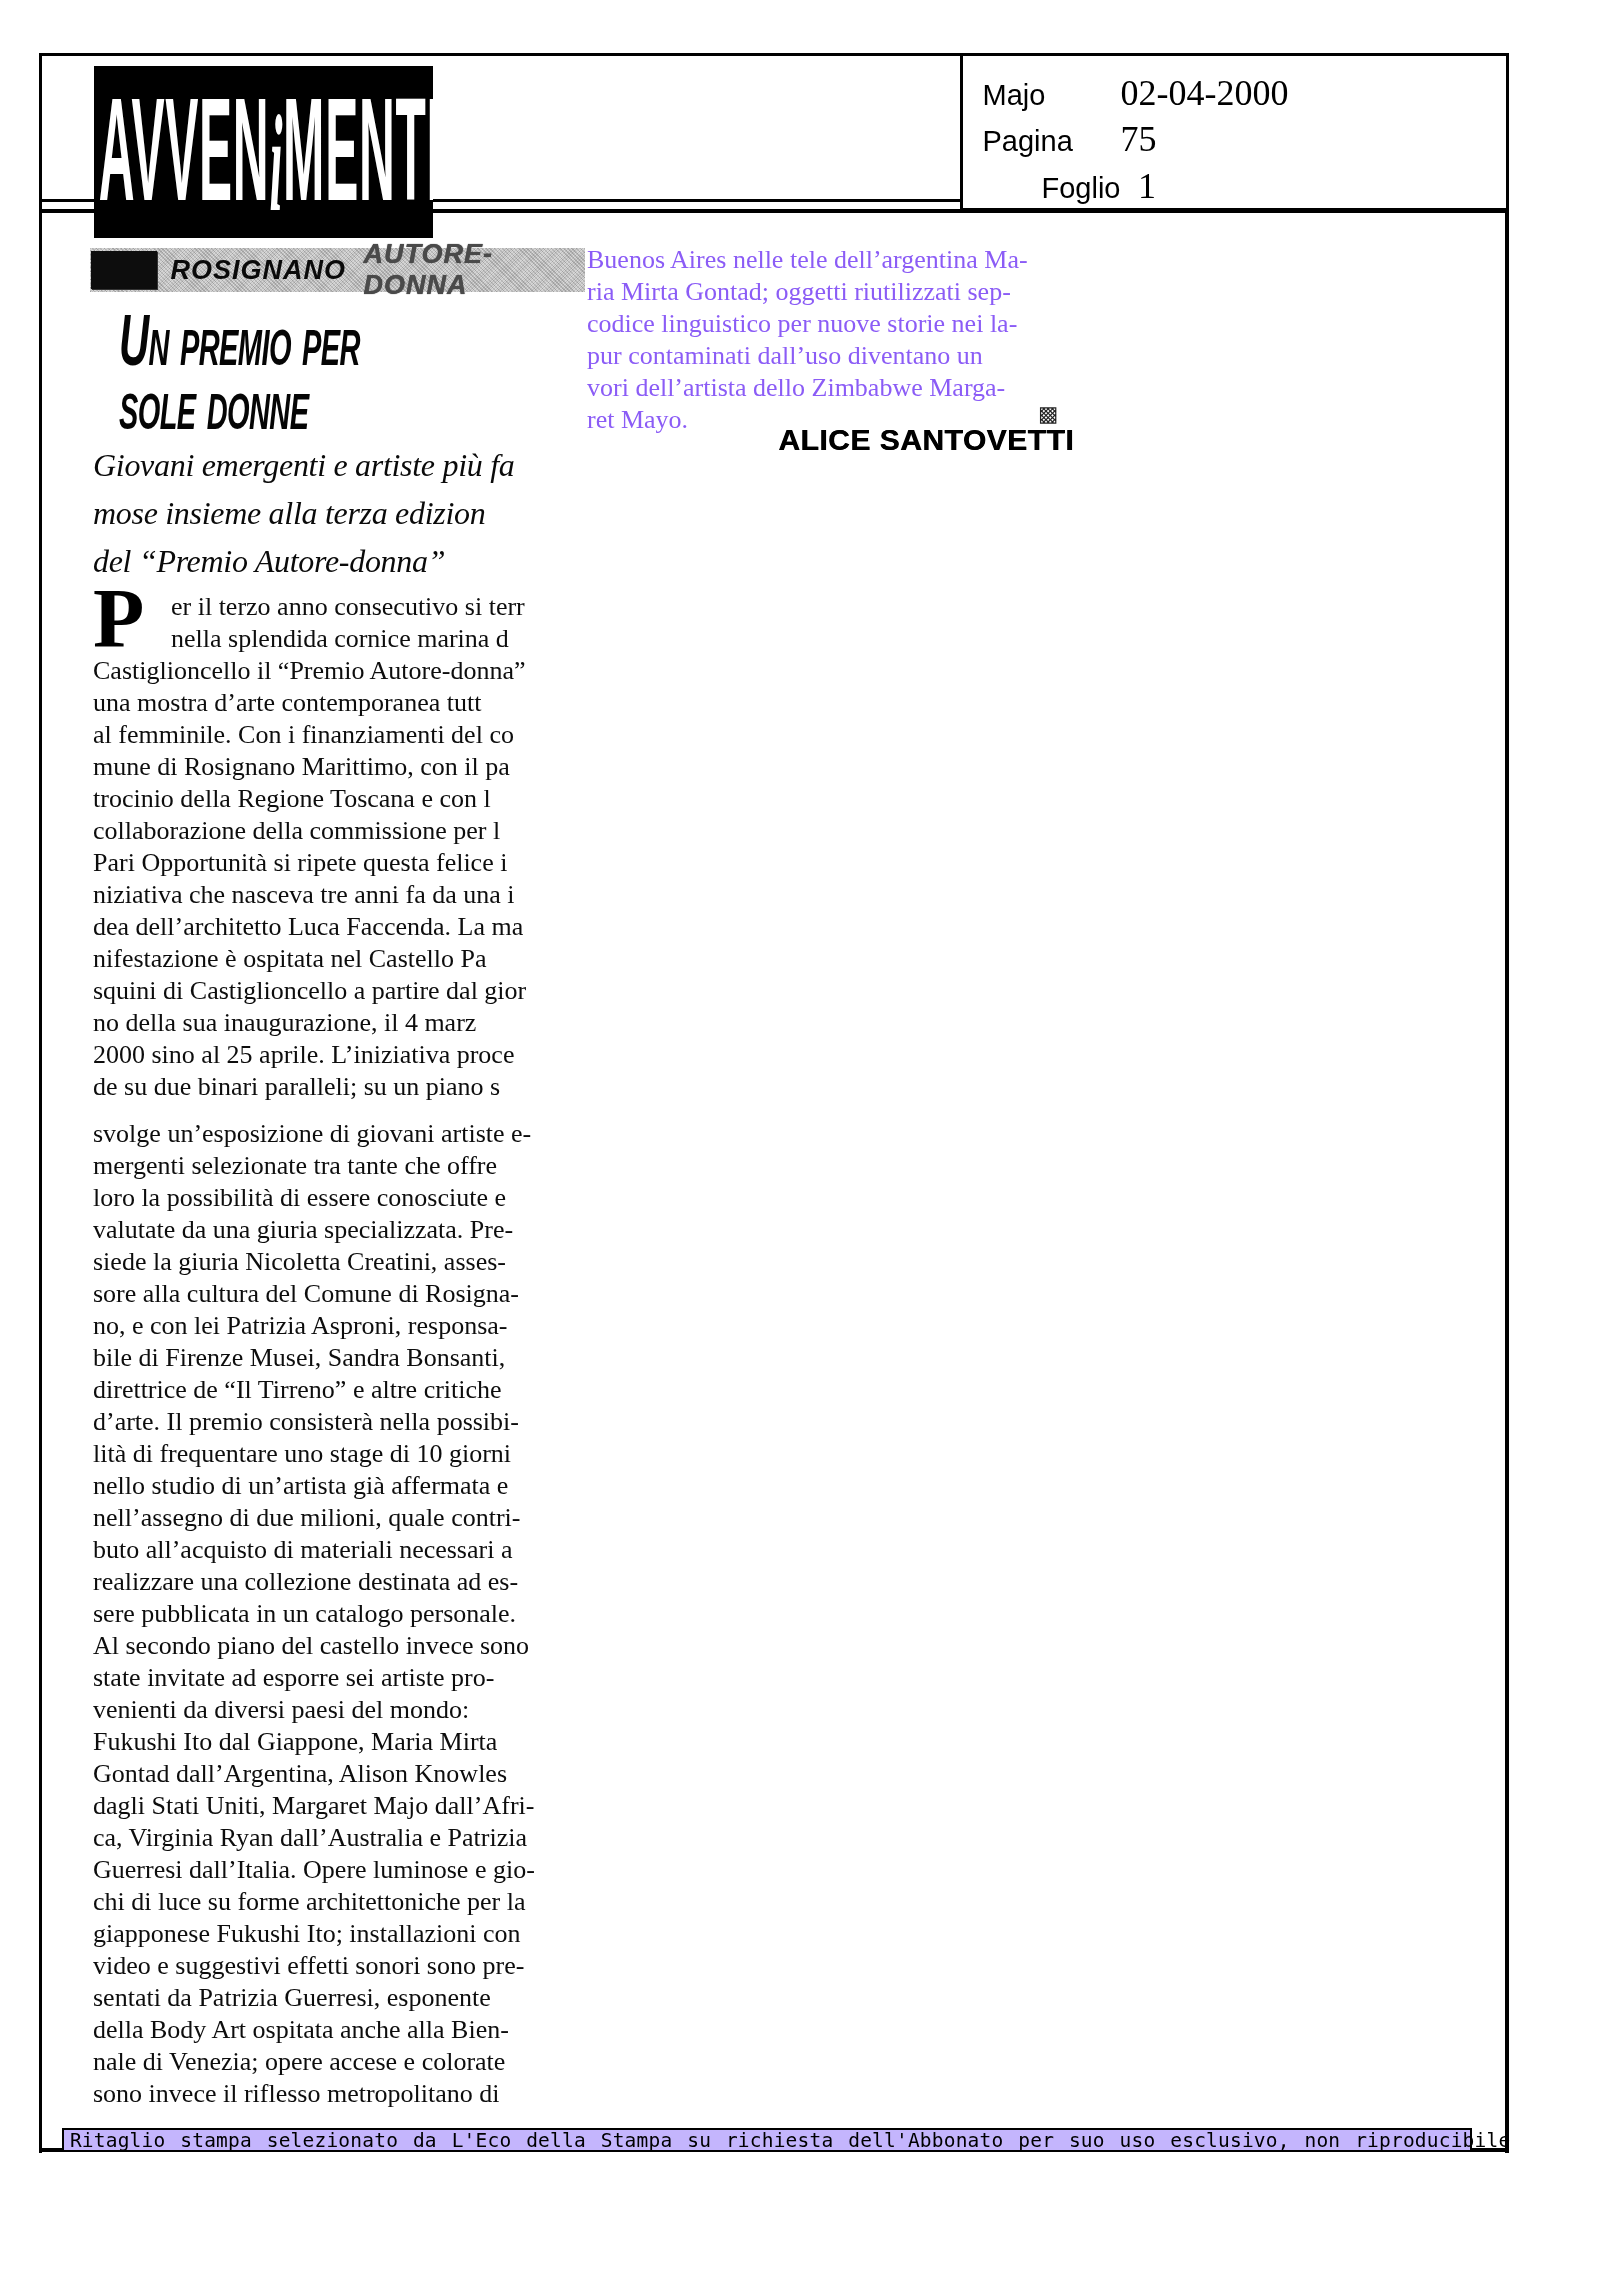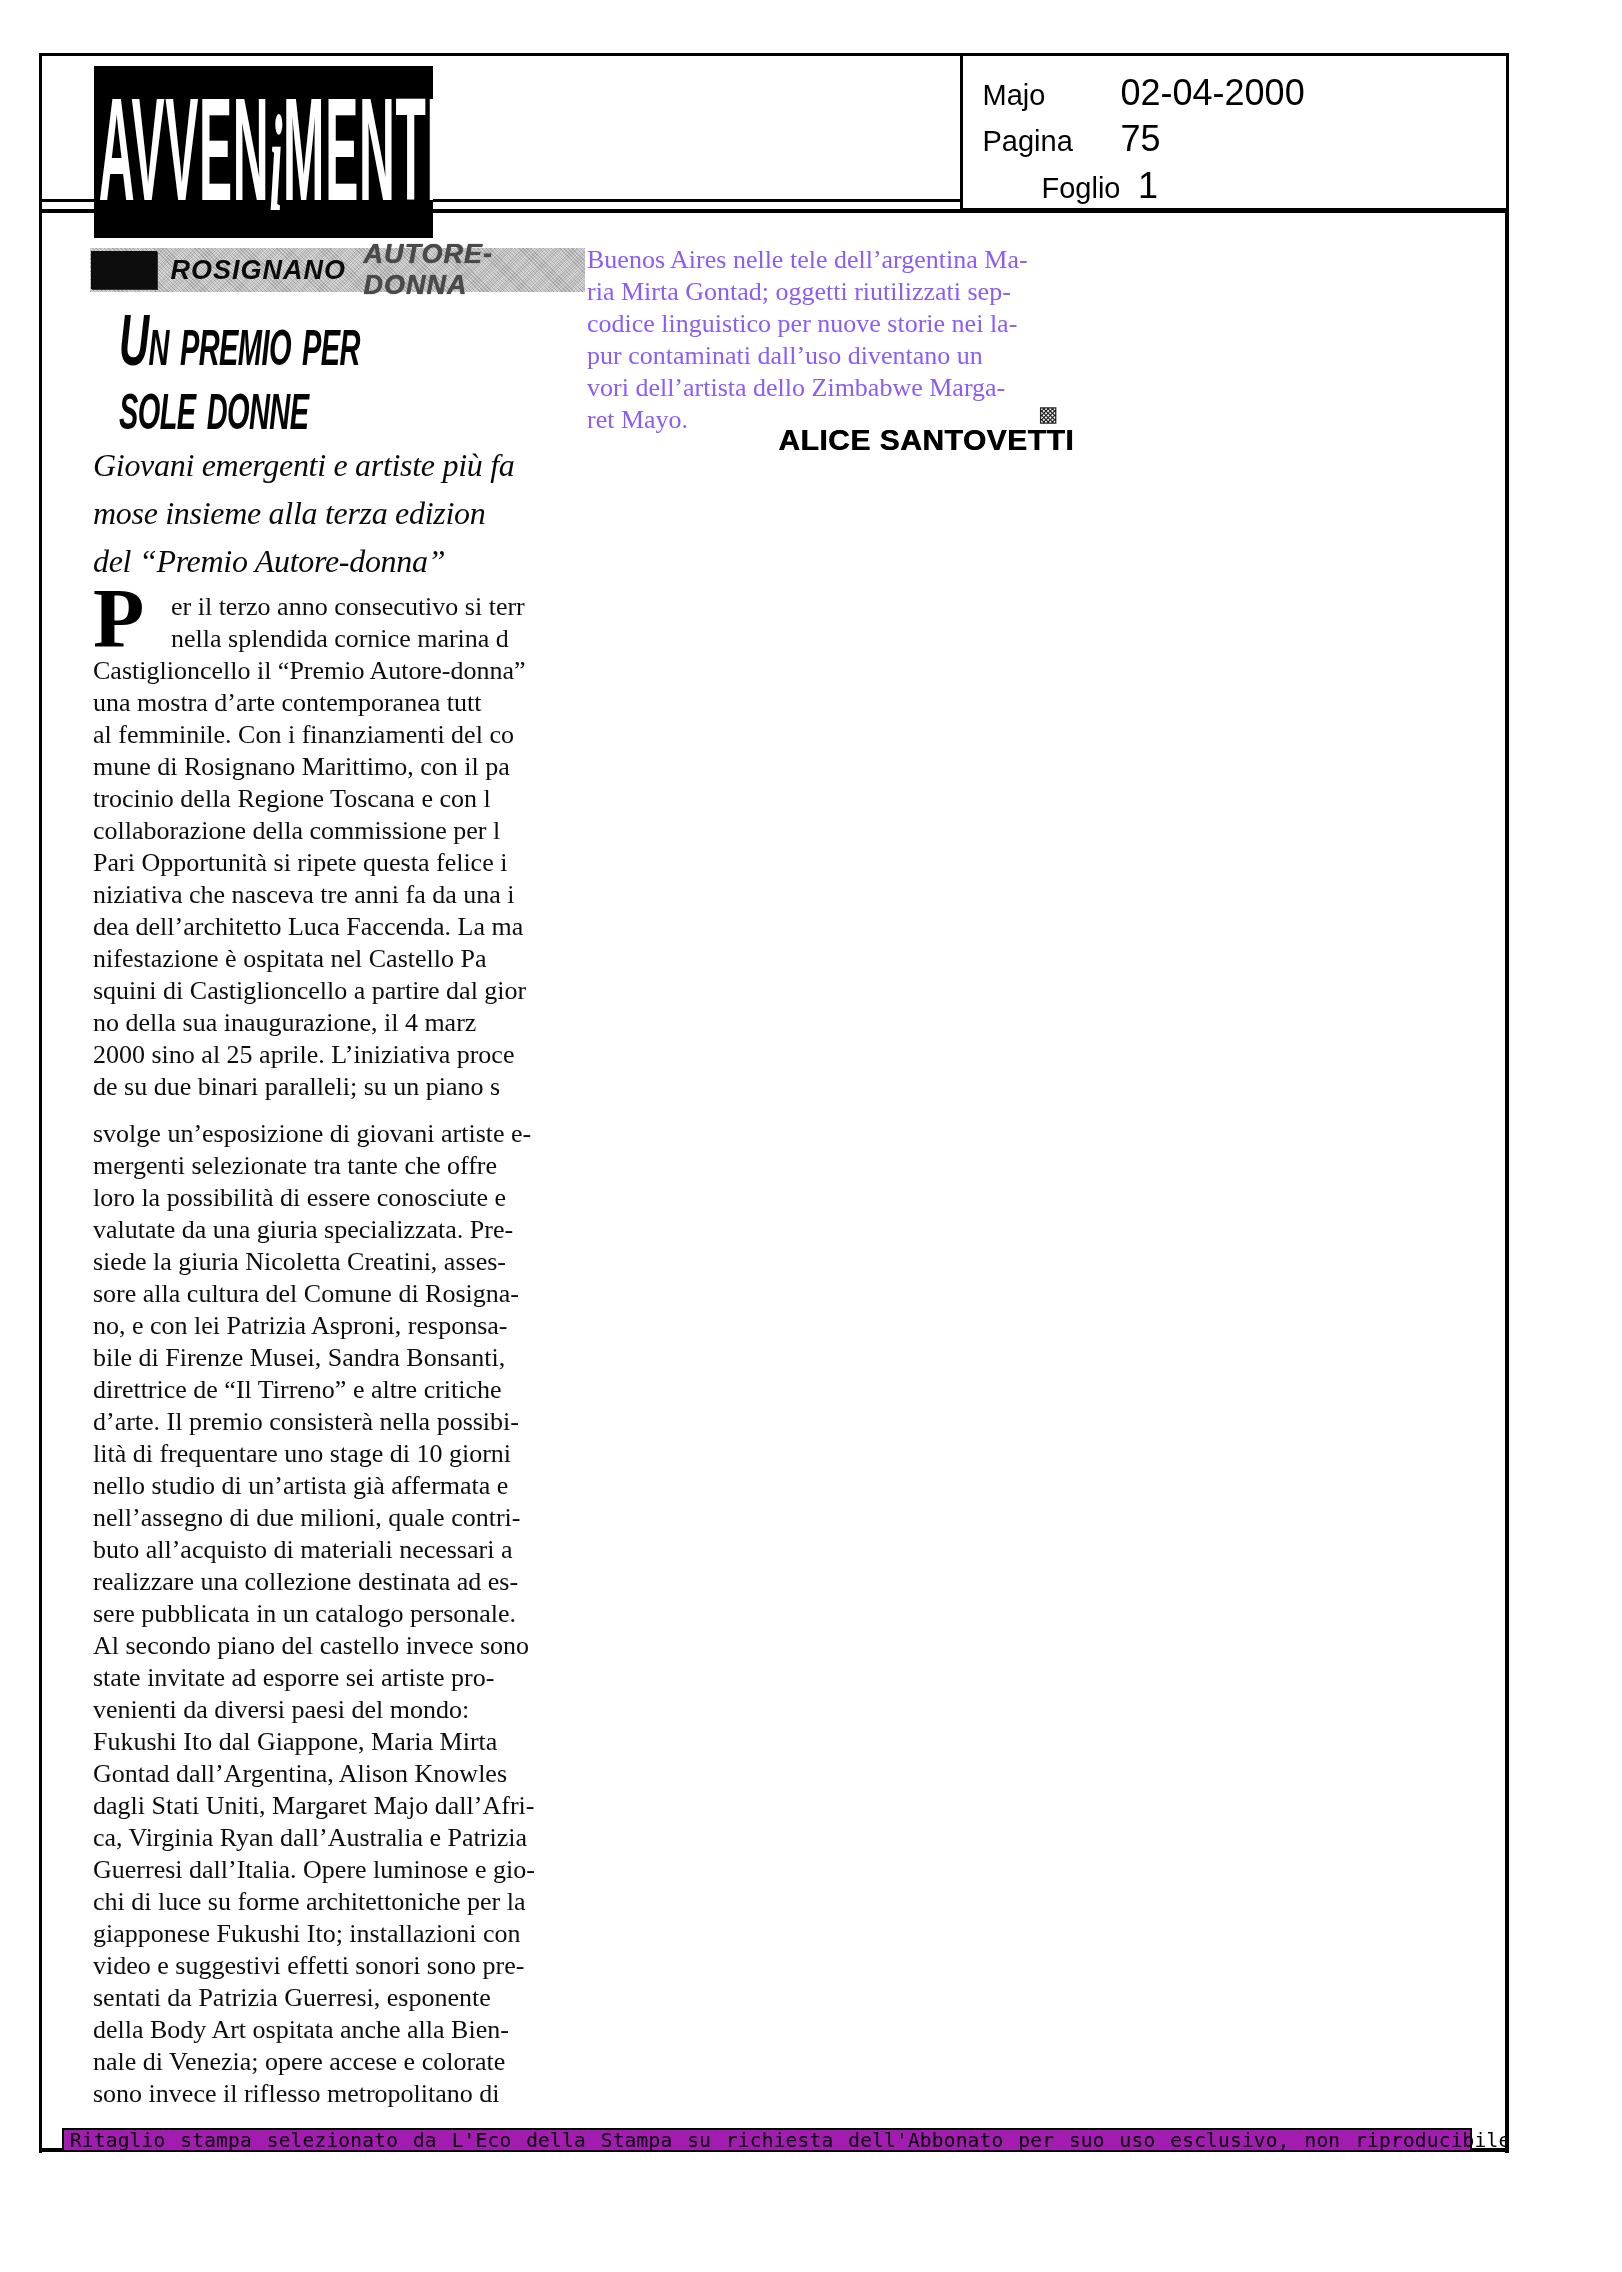--- a/index.html
+++ b/index.html
@@ -32,21 +32,21 @@
   .meta-box {
     position:absolute; left:960px; top:53px; width:549px; height:158px;
     border:3.9px solid #000; box-sizing:border-box; background:#fff;
   }
   .meta-row { position:absolute; left:19.5px; white-space:nowrap; }
   .meta-label {
     display:inline-block; width:138px;
     font-family:"Liberation Sans", sans-serif; font-size:29px; color:#000;
   }
   .meta-value {
-    font-family:Liberation Sans, sans-serif;
+    font-family:Liberation Serif, serif;
     font-size:36px; color:#000;
   }
 
   
   .kicker {
     position:absolute; left:90px; top:248px; width:495px; height:44px;
     background-color:#d6d6d6;
     background-image:
       repeating-linear-gradient(45deg, rgba(0,0,0,.16) 0 1px, transparent 1px 2.9px),
       repeating-linear-gradient(-45deg, rgba(0,0,0,.10) 0 1px, transparent 1px 2px);
@@ -103,21 +103,21 @@
     position:absolute; left:596px; top:423px; width:478px;
     text-align:right; padding-right:5.9px;
     font-family:"Liberation Sans", sans-serif; font-weight:bold;
     font-size:30px; letter-spacing:0.5px; color:#000;
     text-shadow:0.6px 0 0 #000;
   }
 
   
   .footer-box {
     position:absolute; left:62px; top:2128px; width:1410px; height:24.4px;
-    border:2.9px solid #000; box-sizing:border-box; background:#a21caf;
+    border:2.9px solid #000; box-sizing:border-box; background:#c4b5fd;
     display:flex; align-items:center; padding-left:5.9px;
   }
   .footer-text {
     font-family:"DejaVu Sans Mono","Liberation Mono",monospace;
     font-size:19.5px; word-spacing:2.9px; letter-spacing:0.2px; white-space:nowrap; color:#000;
   }
 </style>
 </head>
 <body>
 

